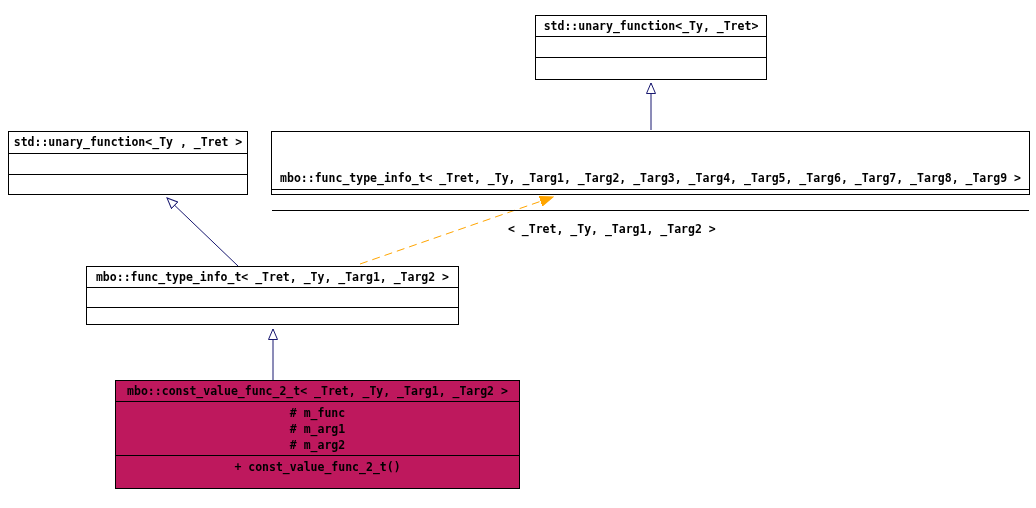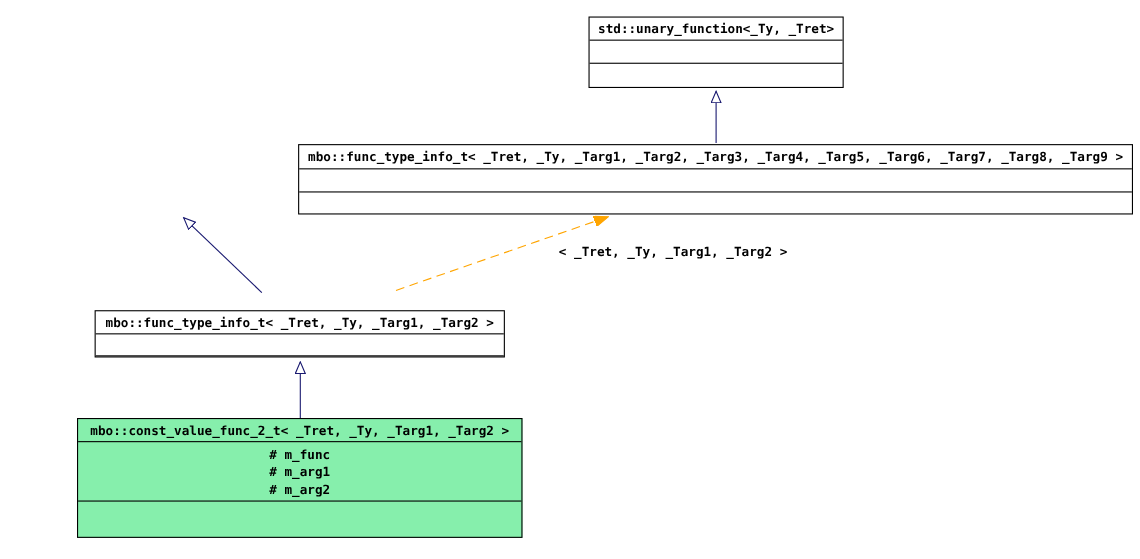--- a/index.html
+++ b/index.html
@@ -20,21 +20,21 @@
     left: 0; top: 0;
     width: 1036px; height: 508px;
     pointer-events: none;
   }
   .cbox {
     position: absolute;
     background: #ffffff;
     border: 1px solid #000000;
     box-sizing: border-box;
   }
-  .cbox.highlight { background: #86efac; }
+  .cbox.highlight { background: #be185d; margin-left: 45px; }
   .cbox .title {
     border-bottom: 1px solid #000000;
     text-align: center;
     height: 20px;
     line-height: 20px;
     white-space: nowrap;
     overflow: hidden;
   }
   .cbox .empty-row {
     border-bottom: 1px solid #000000;
@@ -84,43 +84,49 @@
     <line x1="273" y1="380" x2="273" y2="329" stroke="#191970" stroke-width="1" marker-end="url(#mInherit)"></line>
     <line x1="360" y1="264" x2="553" y2="197" stroke="#ffa500" stroke-width="1" stroke-dasharray="8,5" marker-end="url(#mTemplate)"></line>
   </svg>
 
   <div class="cbox" style="left:535px; top:15px; width:232px; height:65px;">
     <div class="title">std::unary_function&lt;_Ty, _Tret&gt;</div>
     <div class="empty-row"></div>
     <div class="empty-row last"></div>
   </div>
 
-
-  <div class="cbox" style="left:271px; top:131px; width:759px; height:64px;">
-    <div class="title" style="height:21px; line-height:21px;">mbo::func_type_info_t&lt; _Tret, _Ty, _Targ1, _Targ2, _Targ3, _Targ4, _Targ5, _Targ6, _Targ7, _Targ8, _Targ9 &gt;</div>
+  <div class="cbox" style="left:8px; top:131px; width:240px; height:64px;">
+    <div class="title" style="height:21px; line-height:21px;">std::unary_function&lt;_Ty , _Tret &gt;</div>
     <div class="empty-row"></div>
     <div class="empty-row last"></div>
   </div>
 
-  <div class="cbox" style="left:86px; top:282px; width:373px; height:43px;">
+  <div class="cbox" style="left:271px; top:131px; width:759px; height:64px;">
+    <div class="title" style="height:21px; line-height:21px;margin-top:36px;">mbo::func_type_info_t&lt; _Tret, _Ty, _Targ1, _Targ2, _Targ3, _Targ4, _Targ5, _Targ6, _Targ7, _Targ8, _Targ9 &gt;</div>
+    <div class="empty-row"></div>
+    <div class="empty-row last"></div>
+  </div>
+
+  <div class="cbox" style="left:86px; top:266px; width:373px; height:59px;">
     <div class="title">mbo::func_type_info_t&lt; _Tret, _Ty, _Targ1, _Targ2 &gt;</div>
     <div class="empty-row" style="height:19px;"></div>
     <div class="empty-row last"></div>
   </div>
 
   <div class="cbox highlight" style="left:70px; top:380px; width:405px; height:109px;">
     <div class="title">mbo::const_value_func_2_t&lt; _Tret, _Ty, _Targ1, _Targ2 &gt;</div>
     <div class="compartment">
       <div class="member-block">
         <div class="member-line"># m_func</div>
         <div class="member-line"># m_arg1</div>
         <div class="member-line"># m_arg2</div>
       </div>
     </div>
     <div class="compartment last">
       <div class="member-block">
+        <div class="member-line">+ const_value_func_2_t()</div>
       </div>
     </div>
   </div>
 
   <div class="edge-label">&lt; _Tret, _Ty, _Targ1, _Targ2 &gt;</div>
 
 </div>
 
 </body></html>

